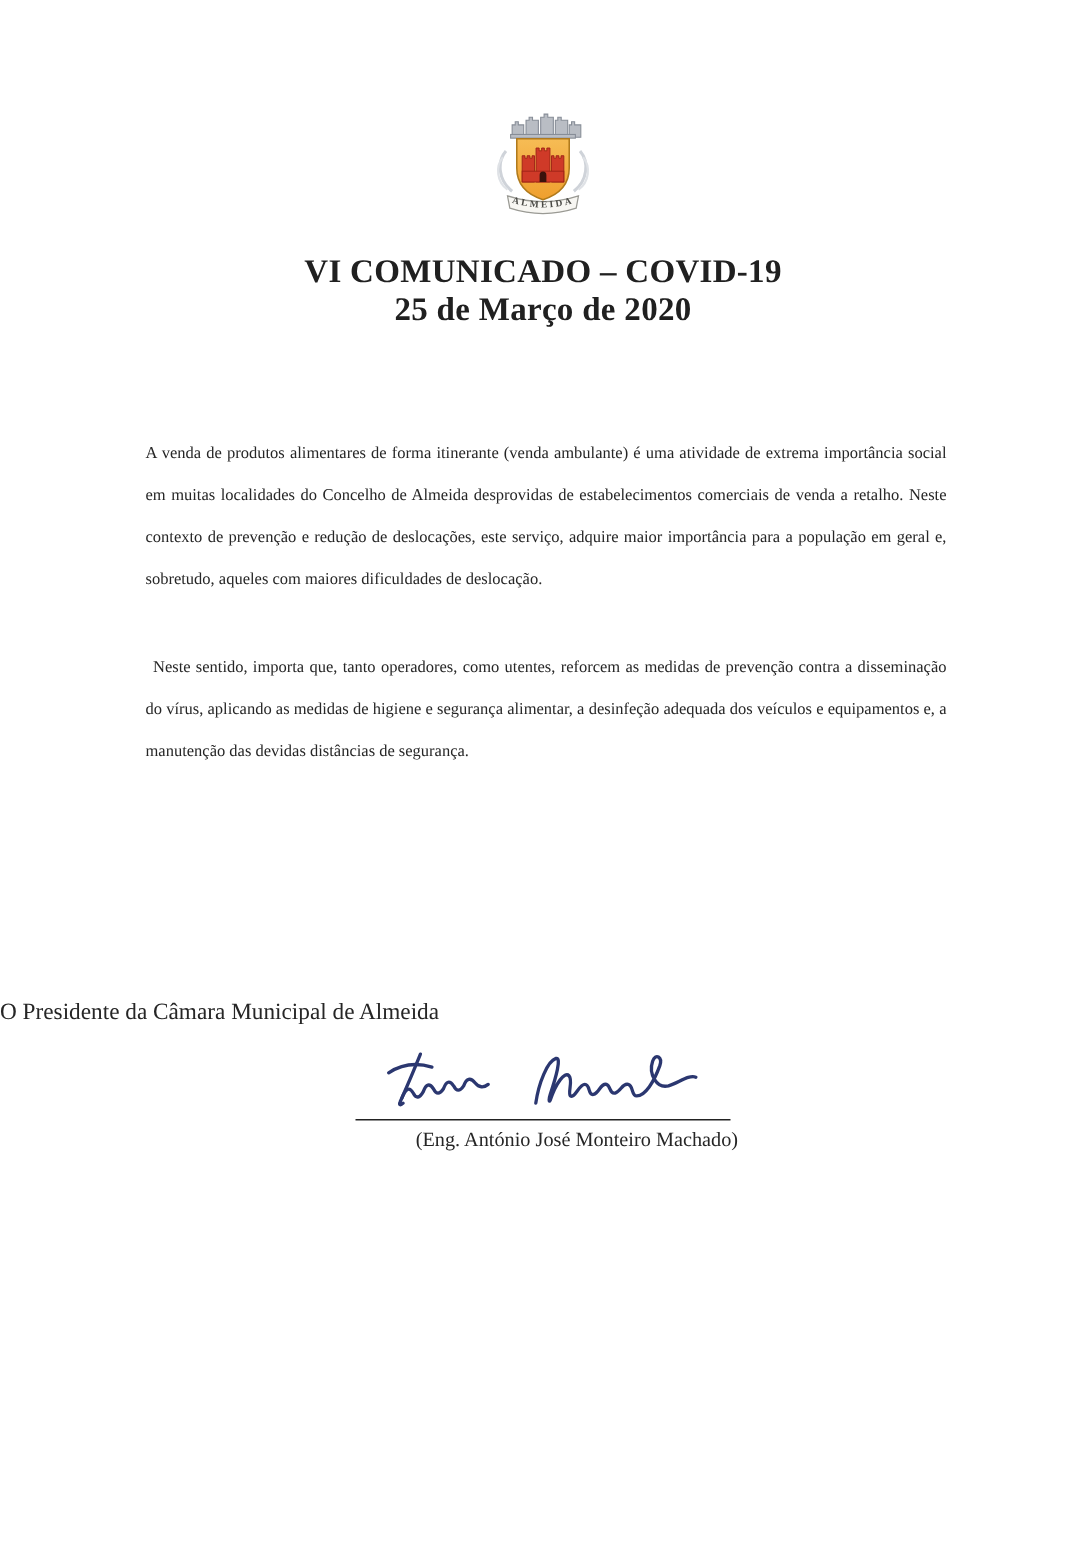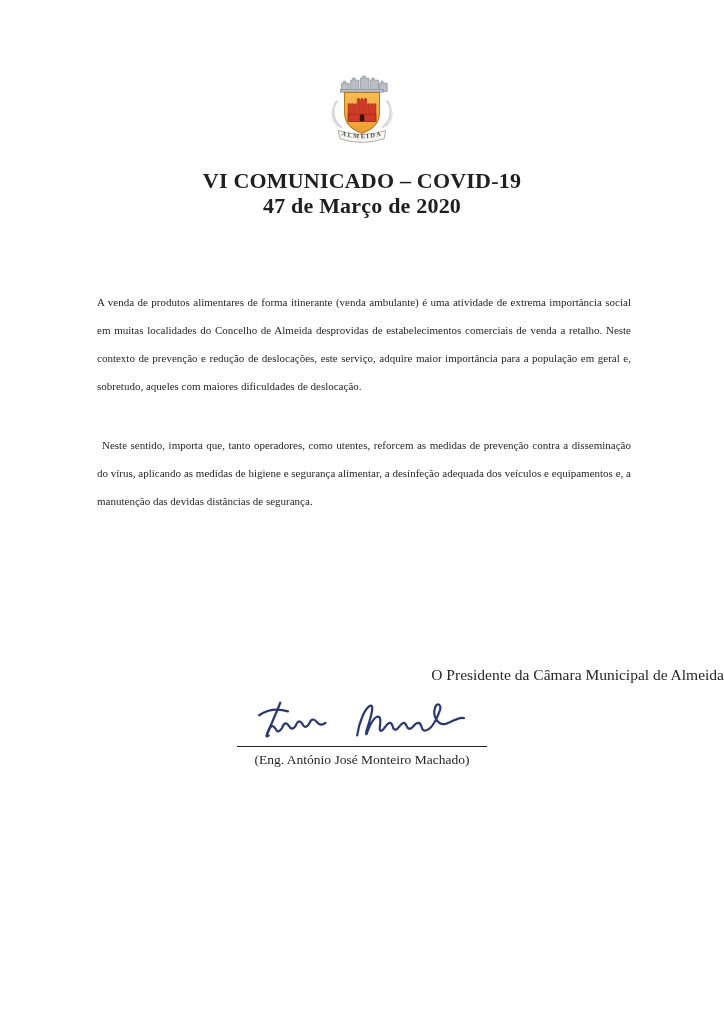--- a/index.html
+++ b/index.html
@@ -51,31 +51,31 @@
   }
   .body-text p { margin: 0; }
   .body-text p.para-2 { margin-top: 31px; text-indent: 5px; }
 
   
   .role-line {
     position: absolute;
     top: 666px;
     left: 0;
     width: 100%;
-    text-align: right;
+    text-align: left;
     font-size: 15.5px;
     color: #262626;
   }
   .signature-area {
     position: absolute;
     top: 696px;
     left: 50%;
     transform: translateX(-50%);
     width: 260px;
-    text-align: center;
+    text-align: right;
   }
   .signature-ink { display: block; margin: 0 auto; }
   .signature-rule {
     width: 250px;
     height: 0;
     border-top: 1.6px solid #222222;
     margin: 0 auto;
   }
   .name-line {
     margin-top: 5px;
@@ -128,21 +128,21 @@
     <path d="M30.8,46 v-4.4 a2.2,2.4 0 0 1 4.4,0 V46 Z" fill="#3a120c"></path>
 
     <path d="M10,55 Q33,62.5 56,55 L54.5,63 Q33,70 11.5,63 Z" fill="#f7f6f2" stroke="#9a9a94" stroke-width="0.8"></path>
     <text font-size="6.2" font-weight="bold" letter-spacing="1.6" fill="#4a4a46" font-family="Liberation Serif, serif">
       <textPath href="#bannerCurve" startOffset="50%" text-anchor="middle">ALMEIDA</textPath>
     </text>
   </svg>
 
   <div class="title-block">
     <div>VI COMUNICADO – COVID-19</div>
-    <div>47 de Março de 2020</div>
+    <div>25 de Março de 2020</div>
   </div>
 
   <div class="body-text">
     <p class="para-1">A venda de produtos alimentares de forma itinerante (venda ambulante) é uma atividade de extrema importância social em muitas localidades do Concelho de Almeida desprovidas de estabelecimentos comerciais de venda a retalho. Neste contexto de prevenção e redução de deslocações, este serviço, adquire maior importância para a população em geral e, sobretudo, aqueles com maiores dificuldades de deslocação.</p>
     <p class="para-2">Neste sentido, importa que, tanto operadores, como utentes, reforcem as medidas de prevenção contra a disseminação do vírus, aplicando as medidas de higiene e segurança alimentar, a desinfeção adequada dos veículos e equipamentos e, a manutenção das devidas distâncias de segurança.</p>
   </div>
 
   <div class="role-line">O Presidente da Câmara Municipal de Almeida</div>
 
   <div class="signature-area">

